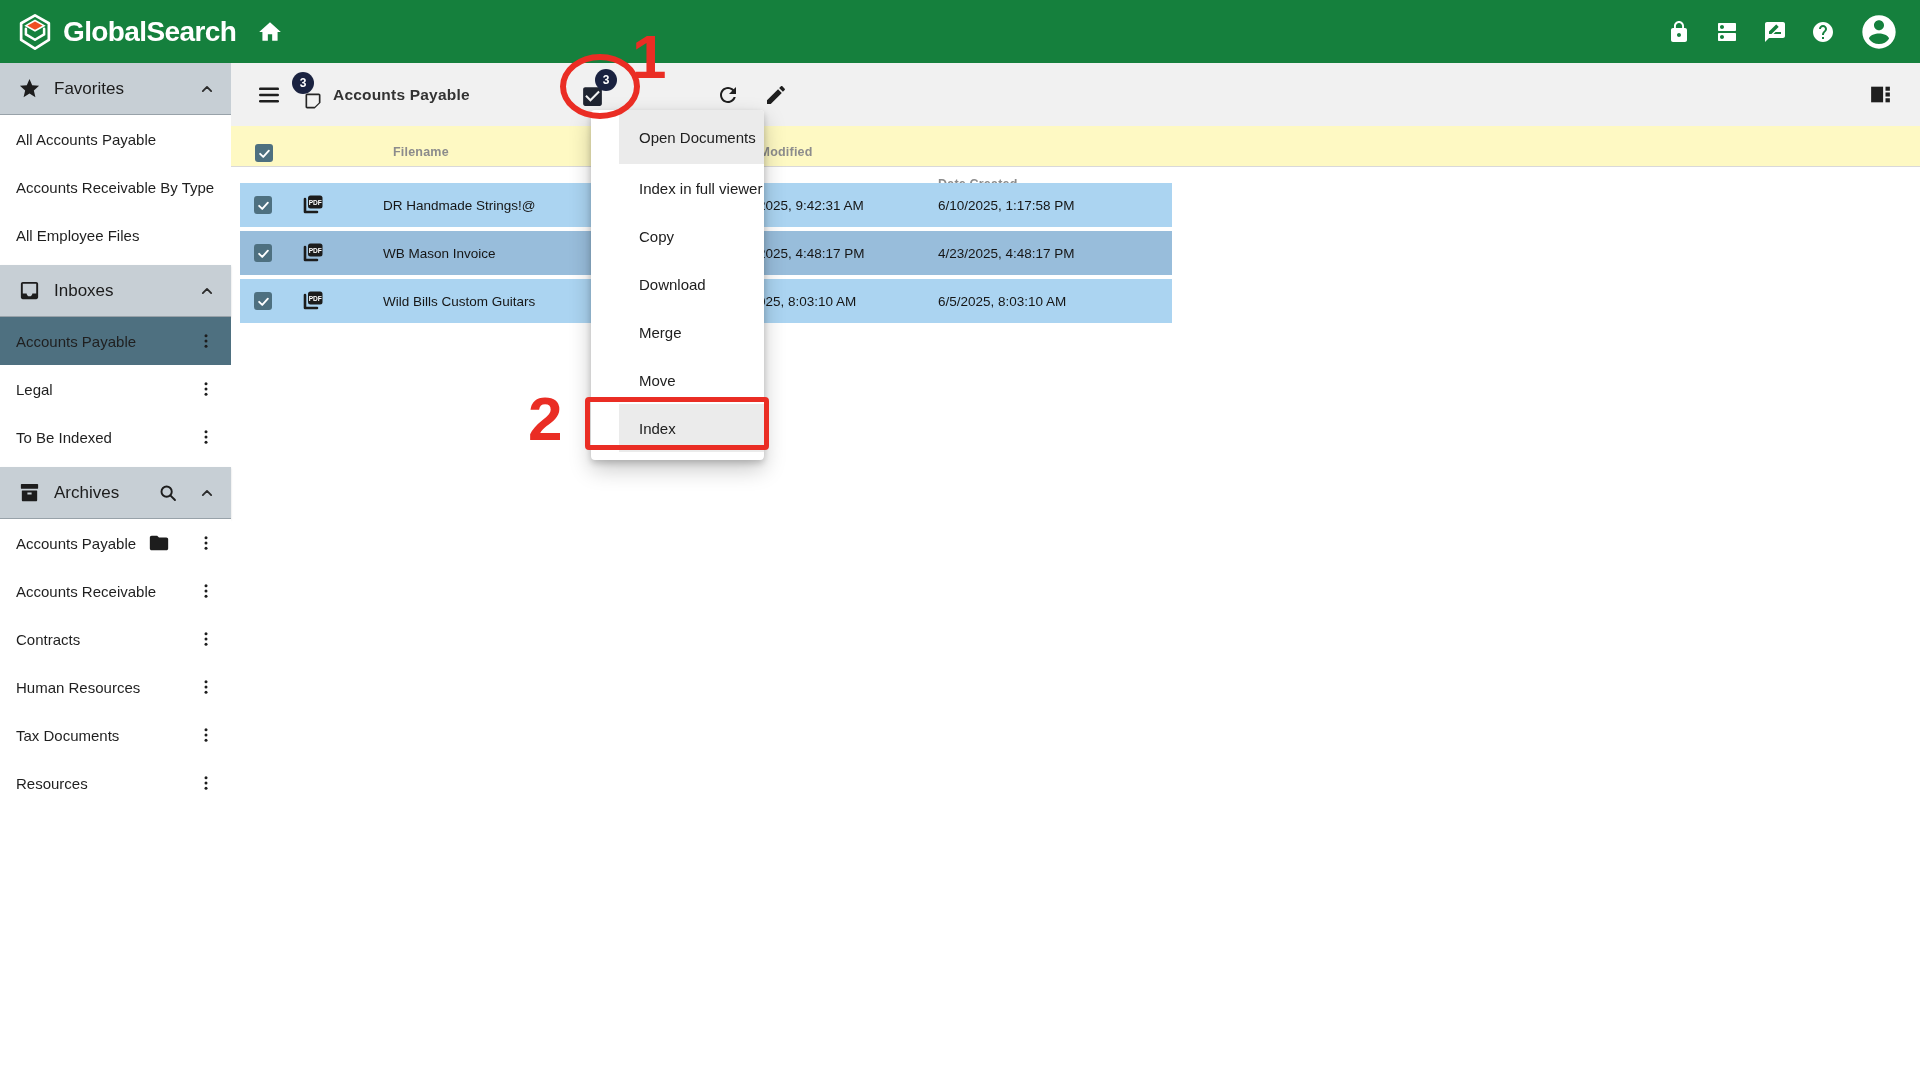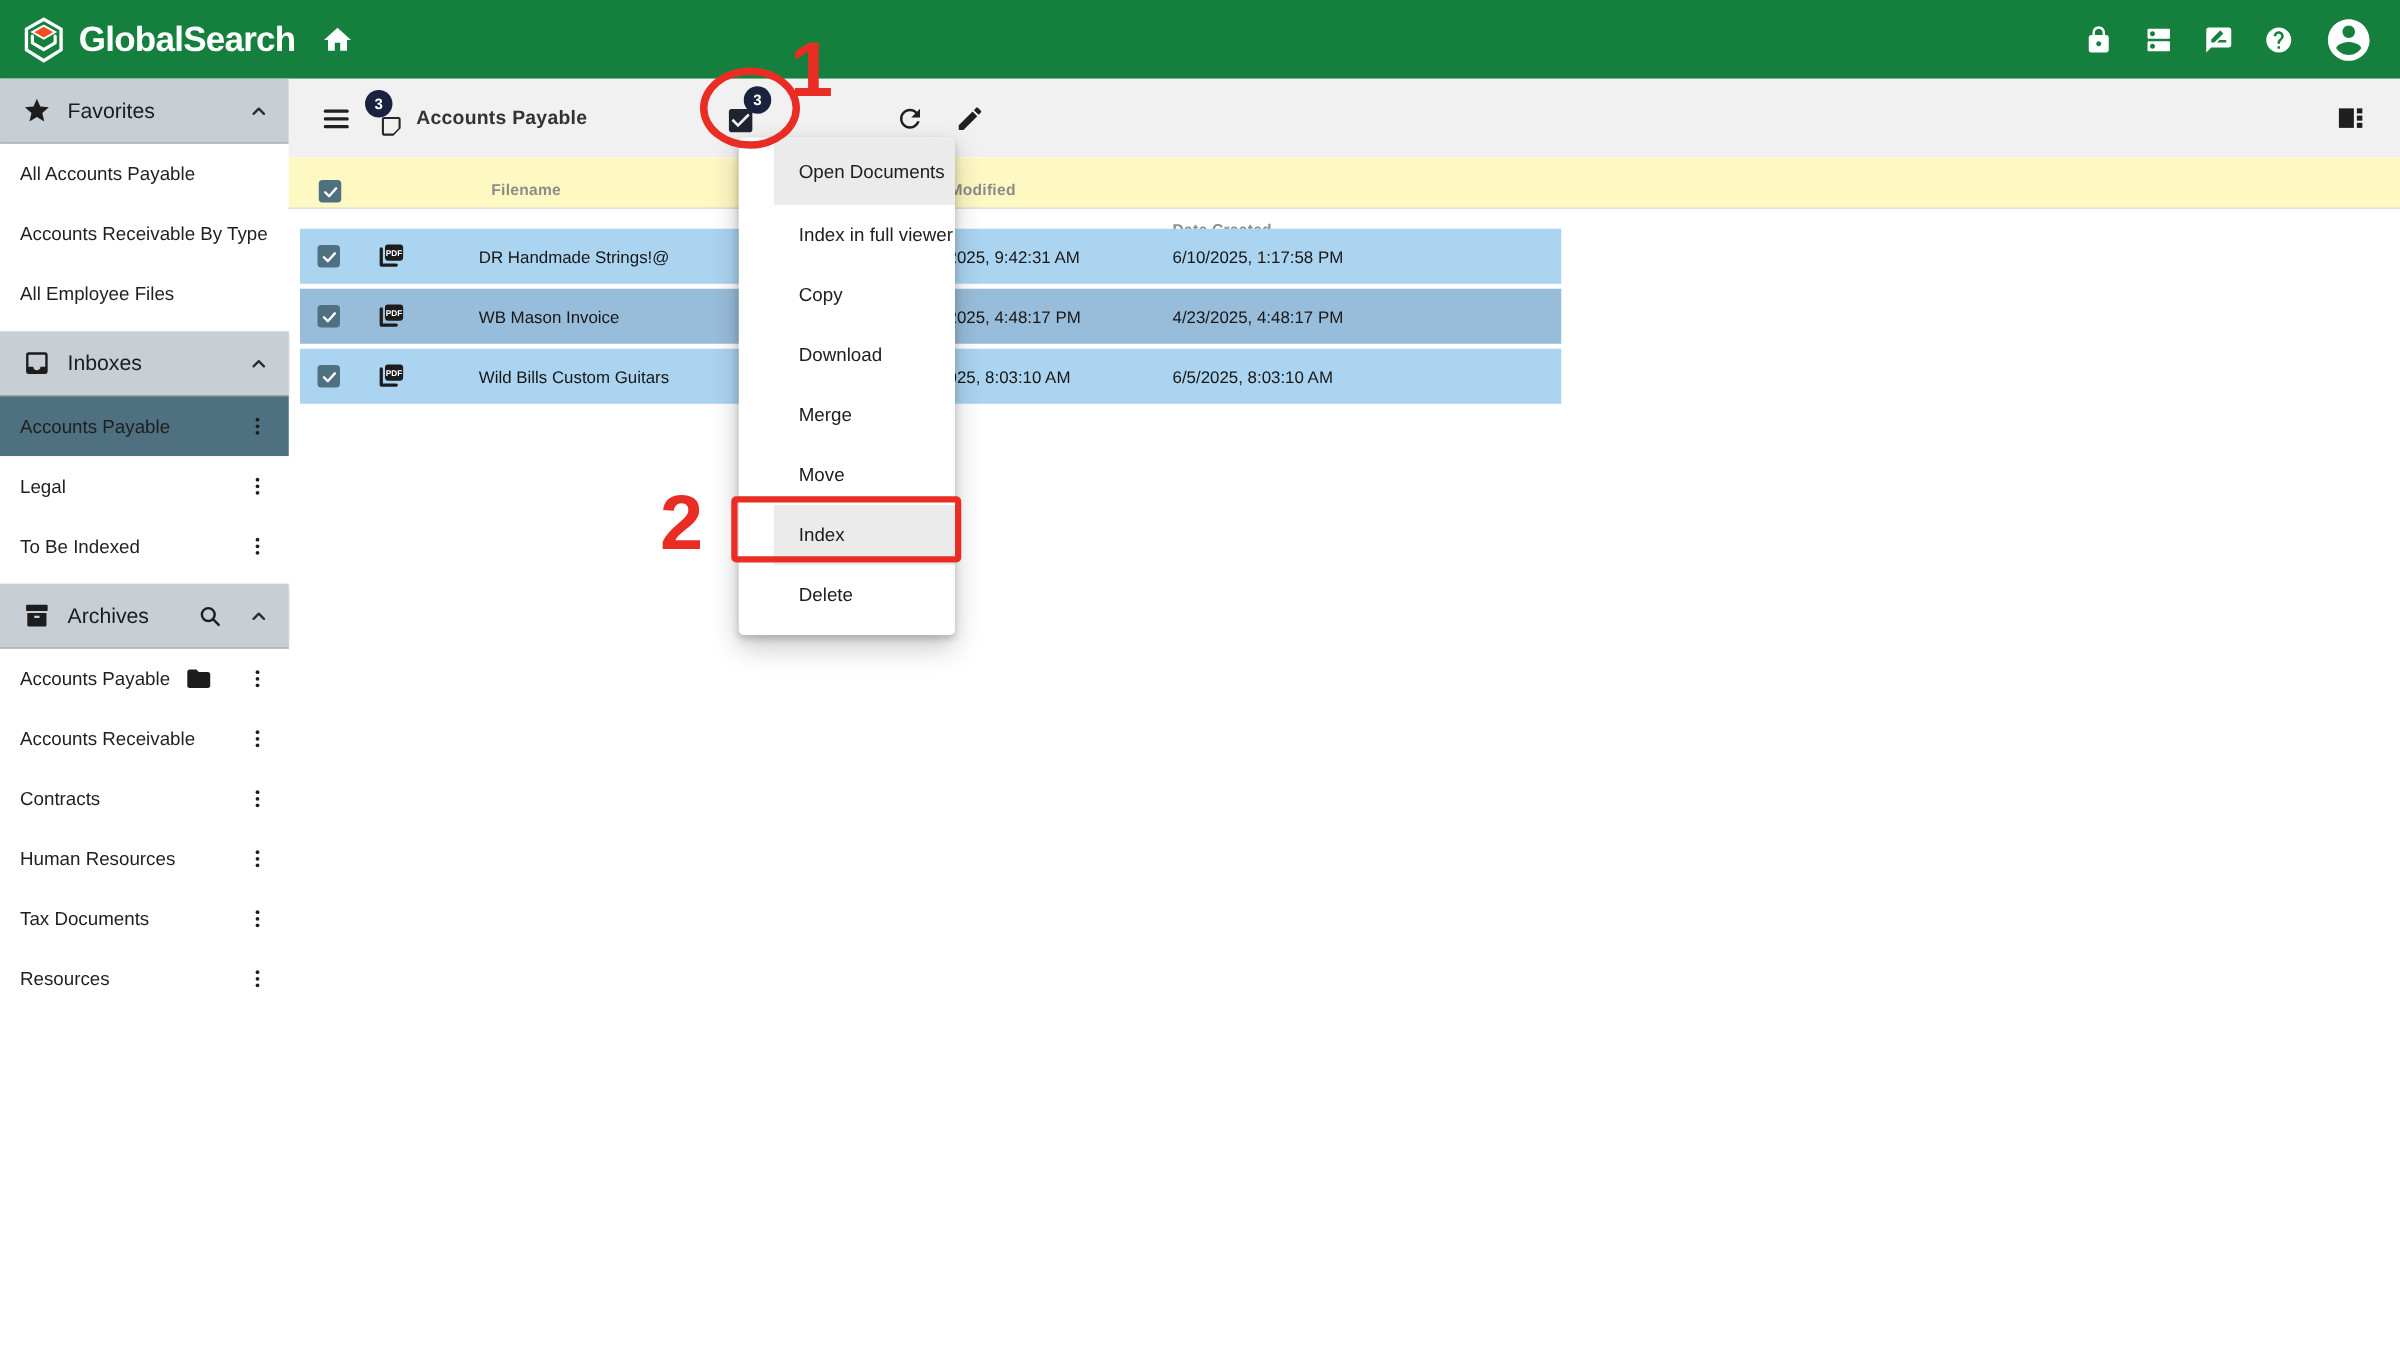--- a/index.html
+++ b/index.html
@@ -46,21 +46,21 @@
   .select-icon { position:absolute; left:349px; top:21px; width:25px; height:25px; cursor:pointer; }
   .select-badge { position:absolute; left:364px; top:6px; }
   .viewpane-btn { right:27px; top:19px; width:25px; height:25px; cursor:pointer; }
 
   
   .table-header { position:absolute; left:231px; top:126px; right:0; height:41px; background:#fef9c3; border-bottom:1px solid #d9d9d9; }
   .th-label { position:absolute; top:19px; font-size:12.5px; font-weight:700; color:#8c8c8c; letter-spacing:0.2px; cursor:pointer; }
   .th-filename { left:162px; } .th-modified { left:497px; } .th-created { left:707px;margin-top:32px; }
   .cbx { width:18px; height:18px; border-radius:3px; background:#4e7080; display:inline-flex; align-items:center; justify-content:center; cursor:pointer; }
   .th-cbx { position:absolute; left:24px; top:18px; }
-  .rows { position:absolute; left:240px; top:183px; width:1009px; }
+  .rows { position:absolute; left:240px; top:183px; width:932px; }
   .row { position:relative; height:44px; margin-bottom:4px; background:#abd4f1; cursor:pointer; }
   .row.alt { background:#98bddb; }
   .row .cbx { position:absolute; left:14px; top:13px; }
   .row .pdf { position:absolute; left:60px; top:10px; width:24px; height:24px; }
   .cell { position:absolute; top:0; height:44px; display:flex; align-items:center; font-size:13.5px; color:#161616; white-space:nowrap; }
   .cell-filename { left:143px; } .cell-modified { left:488px; } .cell-created { left:698px; }
 
   
   .menu { position:absolute; left:591px; top:110px; width:173px; background:#fff; border-radius:4px; padding:8px 0;
           box-shadow:0 3px 6px rgba(0,0,0,0.18), 0 9px 22px rgba(0,0,0,0.22); z-index:5; }
@@ -447,23 +447,20 @@
   </div>
 
   <div class="menu-item">
     <span class="mi-label">Move</span>
   </div>
 
   <div class="menu-item hl">
     <span class="mi-label">Index</span>
   </div>
 
-  <div class="menu-item">
-    <span class="mi-label">Delete</span>
-  </div>
 </div>
 
   <div class="annot annot-ellipse"></div>
   <div class="annot annot-num annot-num-1">1</div>
   <div class="annot annot-box"></div>
   <div class="annot annot-num annot-num-2">2</div>
 
 </div>
 
 </body></html>

